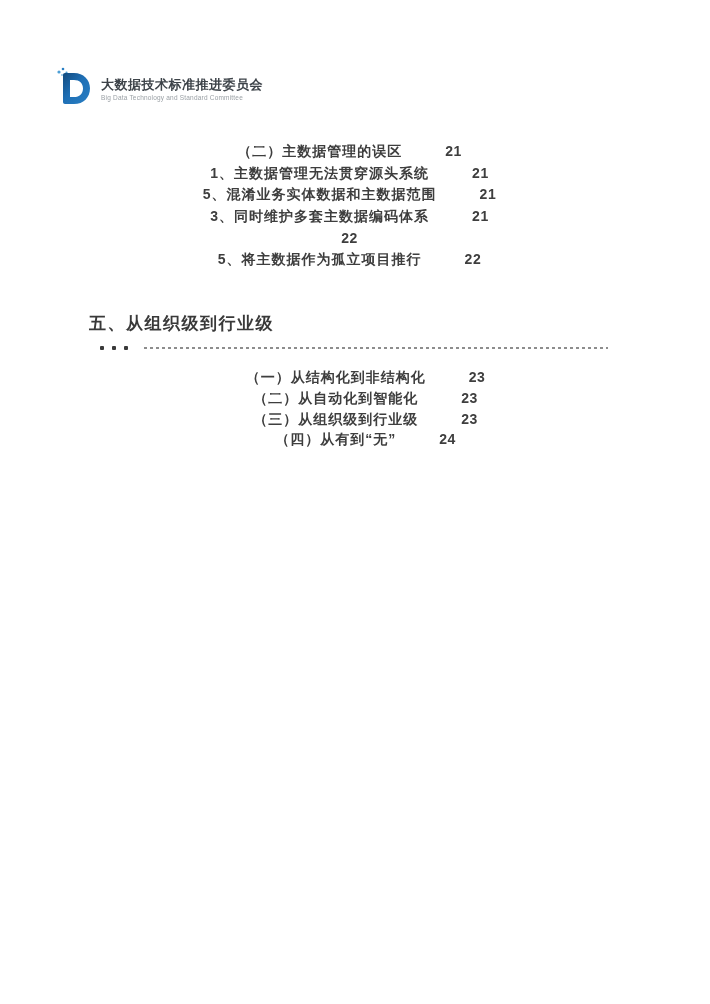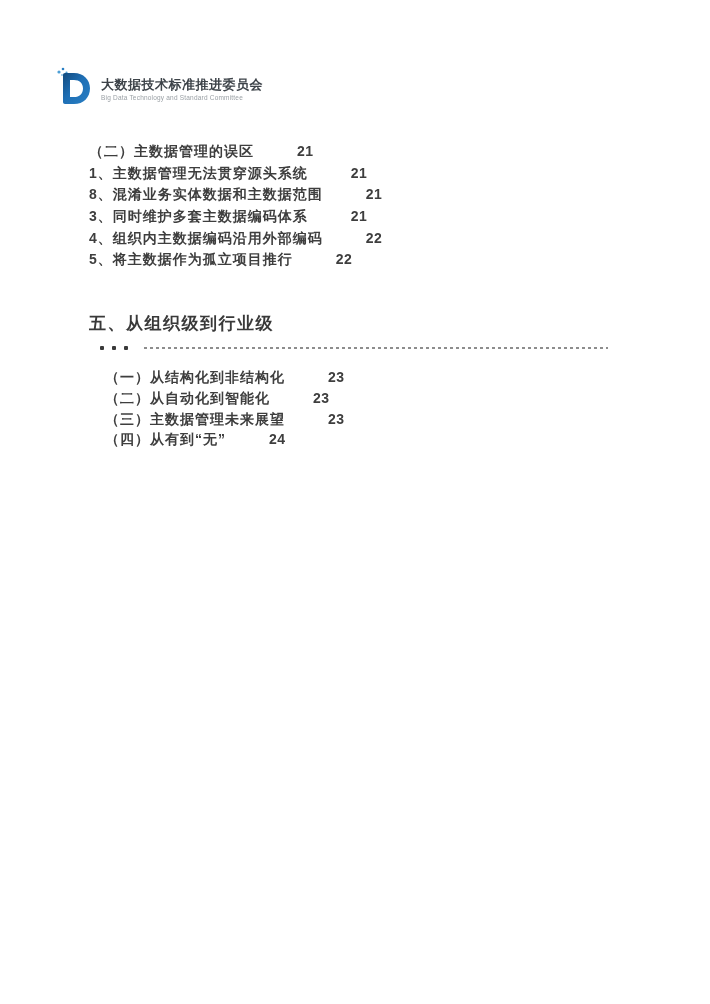--- a/index.html
+++ b/index.html
@@ -55,21 +55,21 @@
     left: 89px;
     width: 521px;
   }
   .toc-group-1 { top: 141px; }
   .toc-group-1 .toc-row { height: 21.7px; line-height: 21.7px; }
   .toc-group-2 { top: 367px; margin-left: 16px; }
   .toc-group-2 .toc-row { height: 20.8px; line-height: 20.8px; }
 
   .toc-row {
     display: flex;
-    justify-content: flex-start;
+    justify-content: center;
     align-items: baseline;
     cursor: pointer;
     gap: 43px;
   }
   .toc-label {
     font-size: 14px;
     font-weight: 600;
     color: #3e3e3e;
     letter-spacing: 1px;
     white-space: nowrap;
@@ -155,29 +155,28 @@
   <div class="toc-group toc-group-1">
     <div class="toc-row">
       <span class="toc-label">（二）主数据管理的误区</span>
       <span class="toc-page">21</span>
     </div>
     <div class="toc-row">
       <span class="toc-label">1、主数据管理无法贯穿源头系统</span>
       <span class="toc-page">21</span>
     </div>
     <div class="toc-row">
-      <span class="toc-label">8、混淆业务实体数据和主数据范围</span>
+      <span class="toc-label">5、混淆业务实体数据和主数据范围</span>
       <span class="toc-page">21</span>
     </div>
     <div class="toc-row">
       <span class="toc-label">3、同时维护多套主数据编码体系</span>
       <span class="toc-page">21</span>
     </div>
     <div class="toc-row">
-      <span class="toc-label">4、组织内主数据编码沿用外部编码</span>
       <span class="toc-page">22</span>
     </div>
     <div class="toc-row">
       <span class="toc-label">5、将主数据作为孤立项目推行</span>
       <span class="toc-page">22</span>
     </div>
   </div>
 
   <div class="section-heading">五、从组织级到行业级</div>
 
@@ -191,21 +190,21 @@
   <div class="toc-group toc-group-2">
     <div class="toc-row">
       <span class="toc-label">（一）从结构化到非结构化</span>
       <span class="toc-page">23</span>
     </div>
     <div class="toc-row">
       <span class="toc-label">（二）从自动化到智能化</span>
       <span class="toc-page">23</span>
     </div>
     <div class="toc-row">
-      <span class="toc-label">（三）主数据管理未来展望</span>
+      <span class="toc-label">（三）从组织级到行业级</span>
       <span class="toc-page">23</span>
     </div>
     <div class="toc-row">
       <span class="toc-label">（四）从有到“无”</span>
       <span class="toc-page">24</span>
     </div>
   </div>
 
 </div>
 

